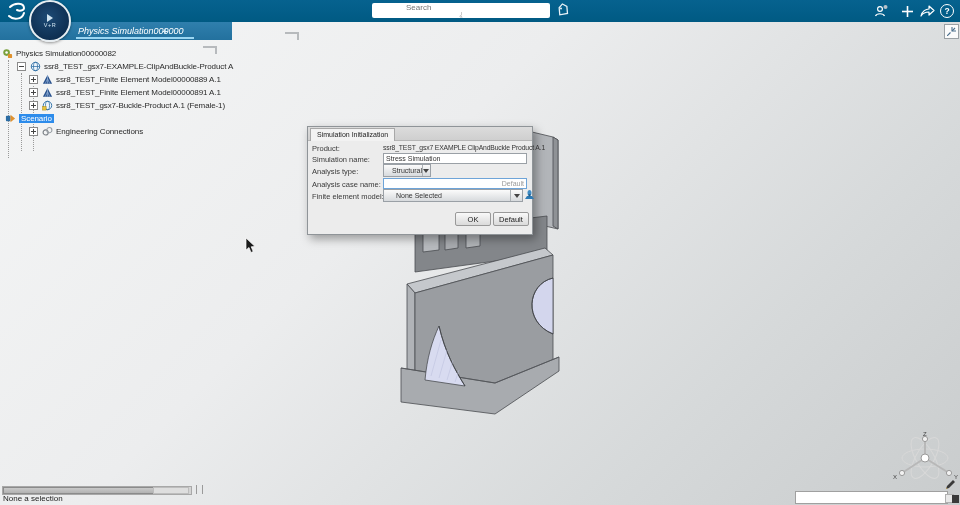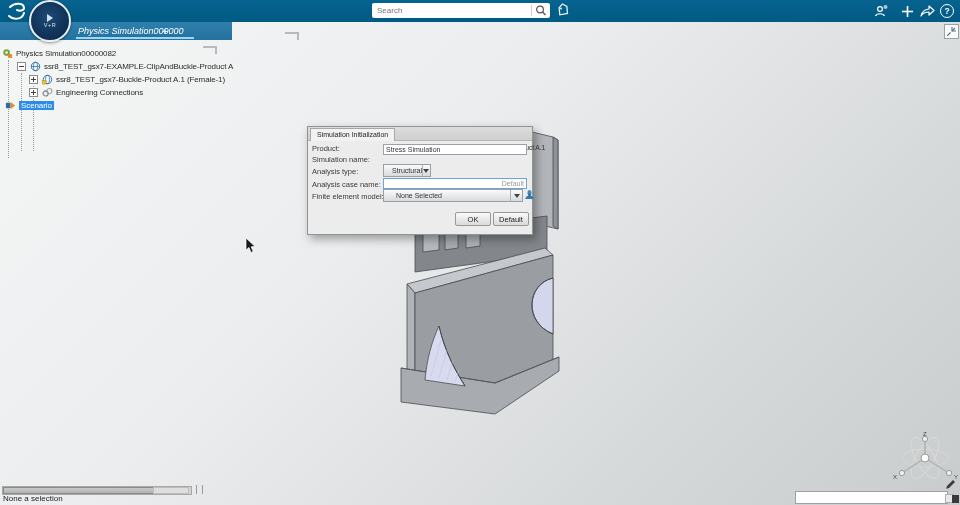--- a/index.html
+++ b/index.html
@@ -6,21 +6,21 @@
   .screen{position:relative;width:960px;height:505px;overflow:hidden;
     font-family:"Liberation Sans",sans-serif;
     background:linear-gradient(135deg,#f5f6f6 0%,#ecedee 40%,#d6d9da 75%,#c9cccd 100%);}
   .abs{position:absolute;}
 
   
   .topbar{left:0;top:0;width:960px;height:22px;background:linear-gradient(#06628f,#005a83);z-index:10;}
   .brandwrap{left:72px;top:4px;color:#fff;font-size:9.5px;letter-spacing:.3px;white-space:nowrap;}
   .brand-b{font-weight:bold;}
   .brand-ctx{color:#a9cde0;font-size:8.5px;margin-left:4px;}
-  .searchbox{left:372px;top:3px;width:178px;height:15px;background:#fff;border-radius:2px;display:flex;align-items:center;z-index:11;}
+  .searchbox{left:372px;top:3px;width:178px;height:15px;background:#fff;border-radius:2px;display:flex;align-items:center;z-index:11;flex-direction:column;}
   .searchbox input{flex:1;border:none;outline:none;font-size:8px;padding:0 5px;color:#333;background:transparent;font-family:"Liberation Sans",sans-serif;}
   .search-div{width:1px;height:11px;background:#ccc;}
   .topicon{top:3px;width:18px;height:16px;display:flex;align-items:center;justify-content:center;z-index:11;}
   .help-circ{width:12px;height:12px;border:1.2px solid #fff;border-radius:50%;color:#fff;font-size:8.5px;font-weight:bold;display:flex;align-items:center;justify-content:center;}
 
   
   .compass{left:29px;top:0px;width:38px;height:38px;border-radius:50%;
     background:radial-gradient(circle at 45% 40%,#1d4a75 0%,#0e2f52 70%,#0a2440 100%);
     border:2px solid #e8eef2;box-shadow:0 1px 3px rgba(0,0,0,.4);z-index:12;
     display:flex;flex-direction:column;align-items:center;justify-content:center;}
@@ -170,48 +170,64 @@
     <div class="trow" style="padding-left:15px;">
       <span class="expander"></span>
       <svg class="ticon" viewBox="0 0 12 12">
         <circle cx="6" cy="6" r="4.6" fill="#eef5fb" stroke="#2b6ca3" stroke-width="1"></circle>
         <ellipse cx="6" cy="6" rx="2.2" ry="4.6" fill="none" stroke="#2b6ca3" stroke-width="0.8"></ellipse>
         <line x1="1.4" y1="6" x2="10.6" y2="6" stroke="#2b6ca3" stroke-width="0.8"></line>
       </svg>
       <span class="tlabel">ssr8_TEST_gsx7-EXAMPLE-ClipAndBuckle-Product A</span>
     </div>
 
-
+    <div class="trow" style="padding-left:27px;">
+      <span class="expander plus"></span>
+      <svg class="ticon" viewBox="0 0 12 12">
+        <polygon points="1,10.5 6,1 11,10.5" fill="#27508c"></polygon>
+        <path d="M3.5,10.5 L6,5 L8.5,10.5 M6,1 L6,10.5" stroke="#9db8dd" stroke-width="0.7" fill="none"></path>
+      </svg>
+      <span class="tlabel">ssr8_TEST_Finite Element Model00000889 A.1</span>
+    </div>
+
+    <div class="trow" style="padding-left:27px;">
+      <span class="expander plus"></span>
+      <svg class="ticon" viewBox="0 0 12 12">
+        <polygon points="1,10.5 6,1 11,10.5" fill="#27508c"></polygon>
+        <path d="M3.5,10.5 L6,5 L8.5,10.5 M6,1 L6,10.5" stroke="#9db8dd" stroke-width="0.7" fill="none"></path>
+      </svg>
+      <span class="tlabel">ssr8_TEST_Finite Element Model00000891 A.1</span>
+    </div>
 
     <div class="trow" style="padding-left:27px;">
       <span class="expander plus"></span>
       <svg class="ticon" viewBox="0 0 12 12">
         <circle cx="6" cy="6" r="4.6" fill="#eef5fb" stroke="#2b6ca3" stroke-width="1"></circle>
         <ellipse cx="6" cy="6" rx="2.2" ry="4.6" fill="none" stroke="#2b6ca3" stroke-width="0.8"></ellipse>
         <rect x="0.5" y="7" width="4" height="4" fill="#e8c33a" stroke="#a8891a" stroke-width="0.5"></rect>
       </svg>
       <span class="tlabel">ssr8_TEST_gsx7-Buckle-Product A.1 (Female-1)</span>
     </div>
 
 
+    <div class="trow" style="padding-left:3px;">
+      <svg class="ticon" viewBox="0 0 12 12">
+        <rect x="1" y="3" width="5" height="6" rx="1" fill="#2b6ca3"></rect>
+        <polygon points="6,2 11,6 6,10" fill="#e0912d"></polygon>
+      </svg>
+      <span class="tlabel sel">Scenario</span>
+    </div>
+
     <div class="trow" style="padding-left:27px;">
       <span class="expander plus"></span>
       <svg class="ticon" viewBox="0 0 12 12">
         <circle cx="4" cy="7" r="2.8" fill="none" stroke="#7a7f84" stroke-width="1.2"></circle>
         <circle cx="8" cy="4.5" r="2.8" fill="none" stroke="#9aa0a6" stroke-width="1.2"></circle>
       </svg>
       <span class="tlabel">Engineering Connections</span>
-    </div>
-
-    <div class="trow" style="padding-left:3px;">
-      <svg class="ticon" viewBox="0 0 12 12">
-        <rect x="1" y="3" width="5" height="6" rx="1" fill="#2b6ca3"></rect>
-        <polygon points="6,2 11,6 6,10" fill="#e0912d"></polygon>
-      </svg>
-      <span class="tlabel sel">Scenario</span>
     </div>
   </div>
 
   <svg class="abs" style="left:395px;top:126px;z-index:1;" width="170" height="290" viewBox="0 0 170 290">
     <g stroke="#4a4d50" stroke-width="0.8" stroke-linejoin="round">
 
       <path d="M137,6 L158,11 L163,14 L163,103 L137,97 Z" fill="#b2b5b9"></path>
       <path d="M158,11 L163,14 L163,103 L158,100 Z" fill="#8f9296"></path>
 
       <path d="M20,106 L152,90 L152,128 L20,146 Z" fill="#83868a"></path>
@@ -243,21 +259,21 @@
   </svg>
 
   <div class="abs dialog">
     <div class="dlg-head"></div>
     <div class="dlg-tab">Simulation Initialization</div>
 
     <div class="dlg-label" style="top:17px;">Product:</div>
     <div class="dlg-value" style="left:75px;top:17px;font-size:6.8px;letter-spacing:-0.15px;white-space:nowrap;">ssr8_TEST_gsx7 EXAMPLE ClipAndBuckle Product A.1</div>
 
     <div class="dlg-label" style="top:28px;">Simulation name:</div>
-    <input class="dlg-input" style="top: 17px;" value="Stress Simulation">
+    <input class="dlg-input" style="top: 26px;" value="Stress Simulation">
 
     <div class="dlg-label" style="top:40px;">Analysis type:</div>
     <div class="dd" style="left:75px;top:37px;width:46px;">
       <span class="dd-txt">Structural</span>
       <span class="dd-arr">
           <span class="caret-tri"></span>
         </span>
     </div>
 
     <div class="dlg-label" style="top:53px;">Analysis case name:</div>

